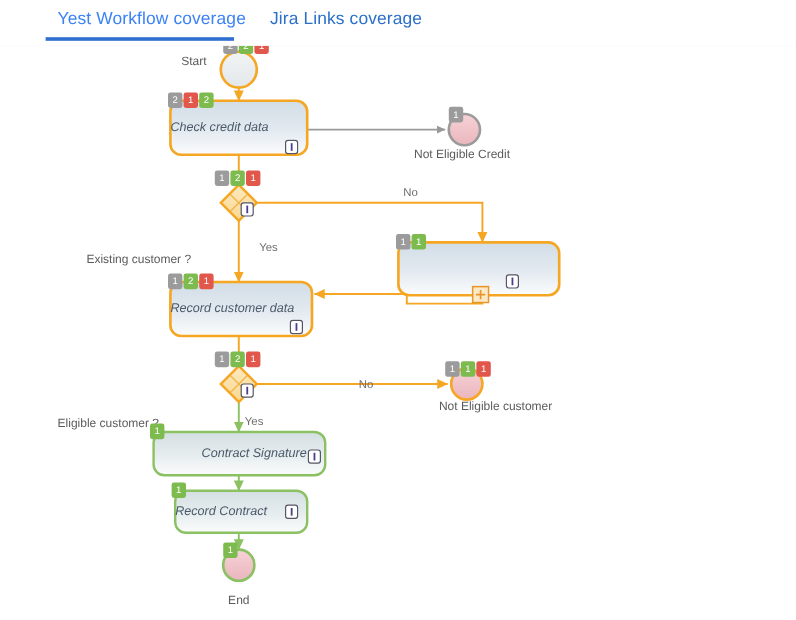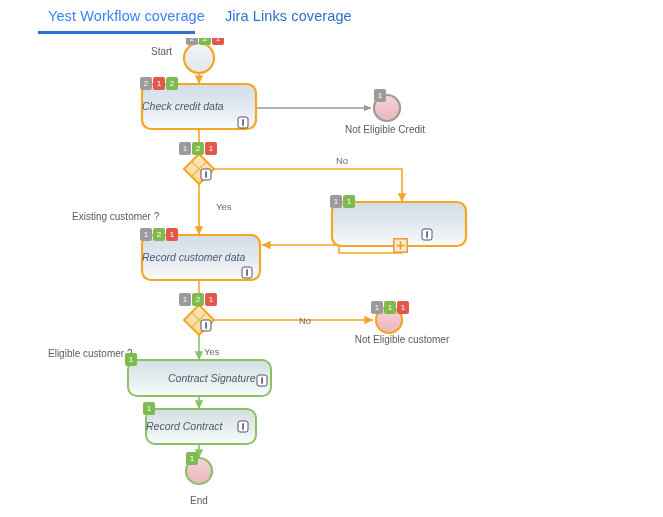--- a/index.html
+++ b/index.html
@@ -237,21 +237,21 @@
 
   <div class="outlabel" style="left:385px;top:86px;transform:translateX(-50%);">Not Eligible Credit</div>
 
   <div class="outlabel" style="left:52px;top:173px;padding-left:20px;">Existing customer ?</div>
 
 
   <div class="nlabel" style="left:142px;top:213px;width:118px;">Record customer data</div>
 
   <div class="outlabel" style="left:48px;top:310px;">Eligible customer ?</div>
 
-  <div class="outlabel" style="left:378px;top:296px;transform:translateX(-50%);padding-left:48px;">Not Eligible customer</div>
+  <div class="outlabel" style="left:389px;top:296px;transform:translateX(-50%);padding-left:48px;">Not Eligible customer</div>
 
   <div class="nlabel" style="left:128px;top:334px;width:143px;margin-left:40px;">Contract Signature</div>
 
   <div class="nlabel" style="left:146px;top:382px;width:110px;">Record Contract</div>
 
   <div class="outlabel" style="left:199px;top:457px;transform:translateX(-50%);">End</div>
 
   <div class="edgelabel" style="left:336px;top:117px;">No</div>
   <div class="edgelabel" style="left:216px;top:163px;">Yes</div>
   <div class="edgelabel" style="left:299px;top:277px;">No</div>

